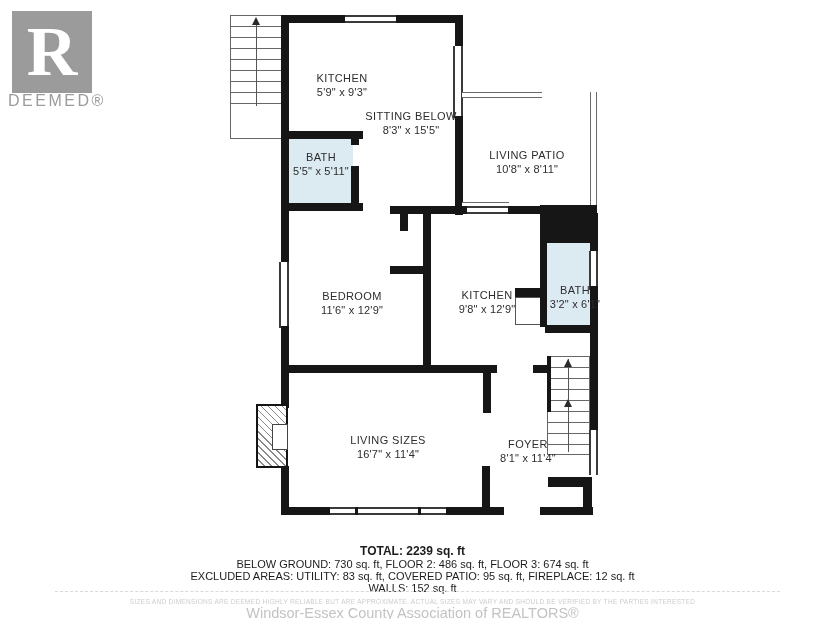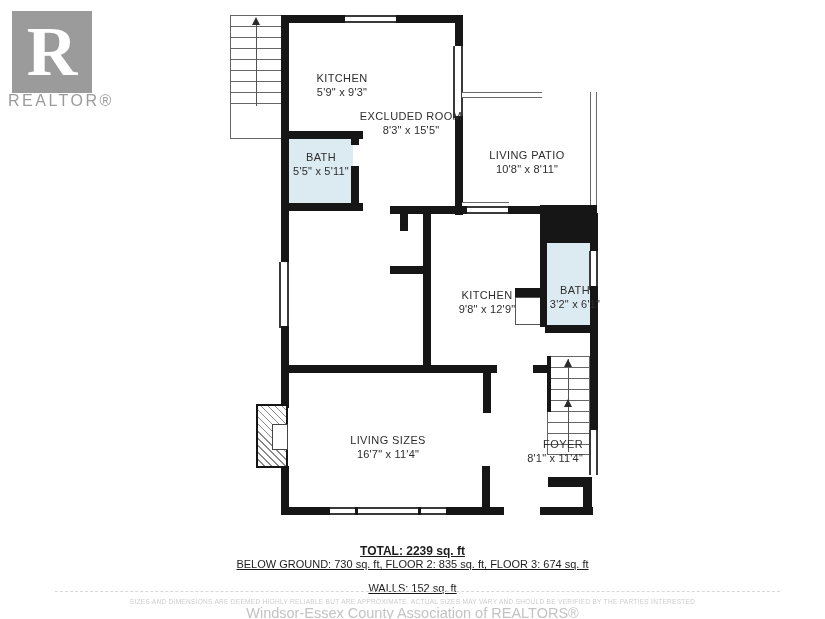--- a/index.html
+++ b/index.html
@@ -24,35 +24,35 @@
   .firebox{position:absolute;background:#fff;border:1.5px solid #444;box-sizing:border-box;}
   
   .room-label{position:absolute;text-align:center;color:#2d2d2d;font-size:11px;line-height:14px;letter-spacing:.4px;}
   .room-label .dims{letter-spacing:.2px;}
   
   #logo-box{position:absolute;left:12px;top:11px;width:80px;height:82px;background:#9b9b9b;
             display:flex;align-items:center;justify-content:center;}
   #logo-letter{color:#fff;font-family:"Liberation Serif",serif;font-weight:bold;font-size:70px;line-height:70px;}
   #logo-word{position:absolute;left:8px;top:92px;color:#9b9b9b;font-size:16px;letter-spacing:2.5px;}
   
-  .footer-line{position:absolute;left:0;width:825px;text-align:center;color:#1c1c1c;font-size:11px;text-decoration:underline;}
+  .footer-line{position:absolute;left:0;width:825px;text-align:center;color:#1c1c1c;font-size:11px;}
   .footer-total{font-weight:bold;font-size:12px;}
   #divider-dashed{position:absolute;left:55px;top:591px;width:725px;border-top:1px dashed #d9d9d9;}
   #disclaimer{position:absolute;left:0;top:598px;width:825px;text-align:center;color:#cdcdcd;font-size:6.5px;letter-spacing:.3px;}
   #association{position:absolute;left:0;top:605px;width:825px;text-align:center;color:#c3c3c3;font-size:14.5px;}
 </style>
 </head>
 <body>
 
 <div id="canvas">
 
   <div id="logo-box">
     <span id="logo-letter">R</span>
   </div>
-  <div id="logo-word">REALTOR®</div>
+  <div id="logo-word">DEEMED®</div>
 
   <div class="stairs" style="left:230px;top:15px;width:52px;height:124px;">
     <div class="treads" style="height:90px;"></div>
     <div class="centerline" style="left:25px;top:8px;height:82px;"></div>
     <div class="arrow-up" style="left:21px;top:1px;"></div>
   </div>
 
   <div class="bath-fill" style="left:287px;top:137px;width:66px;height:68px;"></div>
   <div class="bath-fill" style="left:547px;top:243px;width:43px;height:82px;"></div>
 
@@ -123,48 +123,53 @@
 
   <div class="wall" style="left:548px;top:477px;width:42px;height:10px;"></div>
   <div class="wall" style="left:583px;top:477px;width:9px;height:38px;"></div>
   <div class="wall" style="left:540px;top:507px;width:53px;height:8px;"></div>
 
   <div class="room-label" style="left:287px;top:71px;width:110px;">
     <div>KITCHEN</div>
     <div class="dims">5'9" x 9'3"</div>
   </div>
   <div class="room-label" style="left:356px;top:109px;width:110px;">
-    <div>EXCLUDED ROOM</div>
+    <div>SITTING BELOW</div>
     <div class="dims">8'3" x 15'5"</div>
   </div>
   <div class="room-label" style="left:467px;top:148px;width:120px;">
     <div>LIVING PATIO</div>
     <div class="dims">10'8" x 8'11"</div>
   </div>
   <div class="room-label" style="left:266px;top:150px;width:110px;">
     <div>BATH</div>
     <div class="dims">5'5" x 5'11"</div>
+  </div>
+  <div class="room-label" style="left:297px;top:289px;width:110px;">
+    <div>BEDROOM</div>
+    <div class="dims">11'6" x 12'9"</div>
   </div>
   <div class="room-label" style="left:432px;top:288px;width:110px;">
     <div>KITCHEN</div>
     <div class="dims">9'8" x 12'9"</div>
   </div>
   <div class="room-label" style="left:525px;top:283px;width:100px;">
     <div>BATH</div>
     <div class="dims">3'2" x 6'1"</div>
   </div>
   <div class="room-label" style="left:333px;top:433px;width:110px;">
     <div>LIVING SIZES</div>
     <div class="dims">16'7" x 11'4"</div>
   </div>
-  <div class="room-label" style="left:473px;top:437px;width:110px;text-align:right;">
+  <div class="room-label" style="left:473px;top:437px;width:110px;">
     <div>FOYER</div>
     <div class="dims">8'1" x 11'4"</div>
   </div>
 
   <div class="footer-line footer-total" style="top:544px;">TOTAL: 2239 sq. ft</div>
-  <div class="footer-line" style="top:558px;">BELOW GROUND: 730 sq. ft, FLOOR 2: 835 sq. ft, FLOOR 3: 674 sq. ft</div>
+  <div class="footer-line" style="top:558px;">BELOW GROUND: 730 sq. ft, FLOOR 2: 486 sq. ft, FLOOR 3: 674 sq. ft</div>
+  <div class="footer-line" style="top:570px;">EXCLUDED AREAS: UTILITY: 83 sq. ft, COVERED PATIO: 95 sq. ft, FIREPLACE: 12 sq. ft</div>
   <div class="footer-line" style="top:582px;">WALLS: 152 sq. ft</div>
   <div id="divider-dashed"></div>
   <div id="disclaimer">SIZES AND DIMENSIONS ARE DEEMED HIGHLY RELIABLE BUT ARE APPROXIMATE. ACTUAL SIZES MAY VARY AND SHOULD BE VERIFIED BY THE PARTIES INTERESTED</div>
   <div id="association">Windsor-Essex County Association of REALTORS®</div>
 
 </div>
 
 </body></html>

